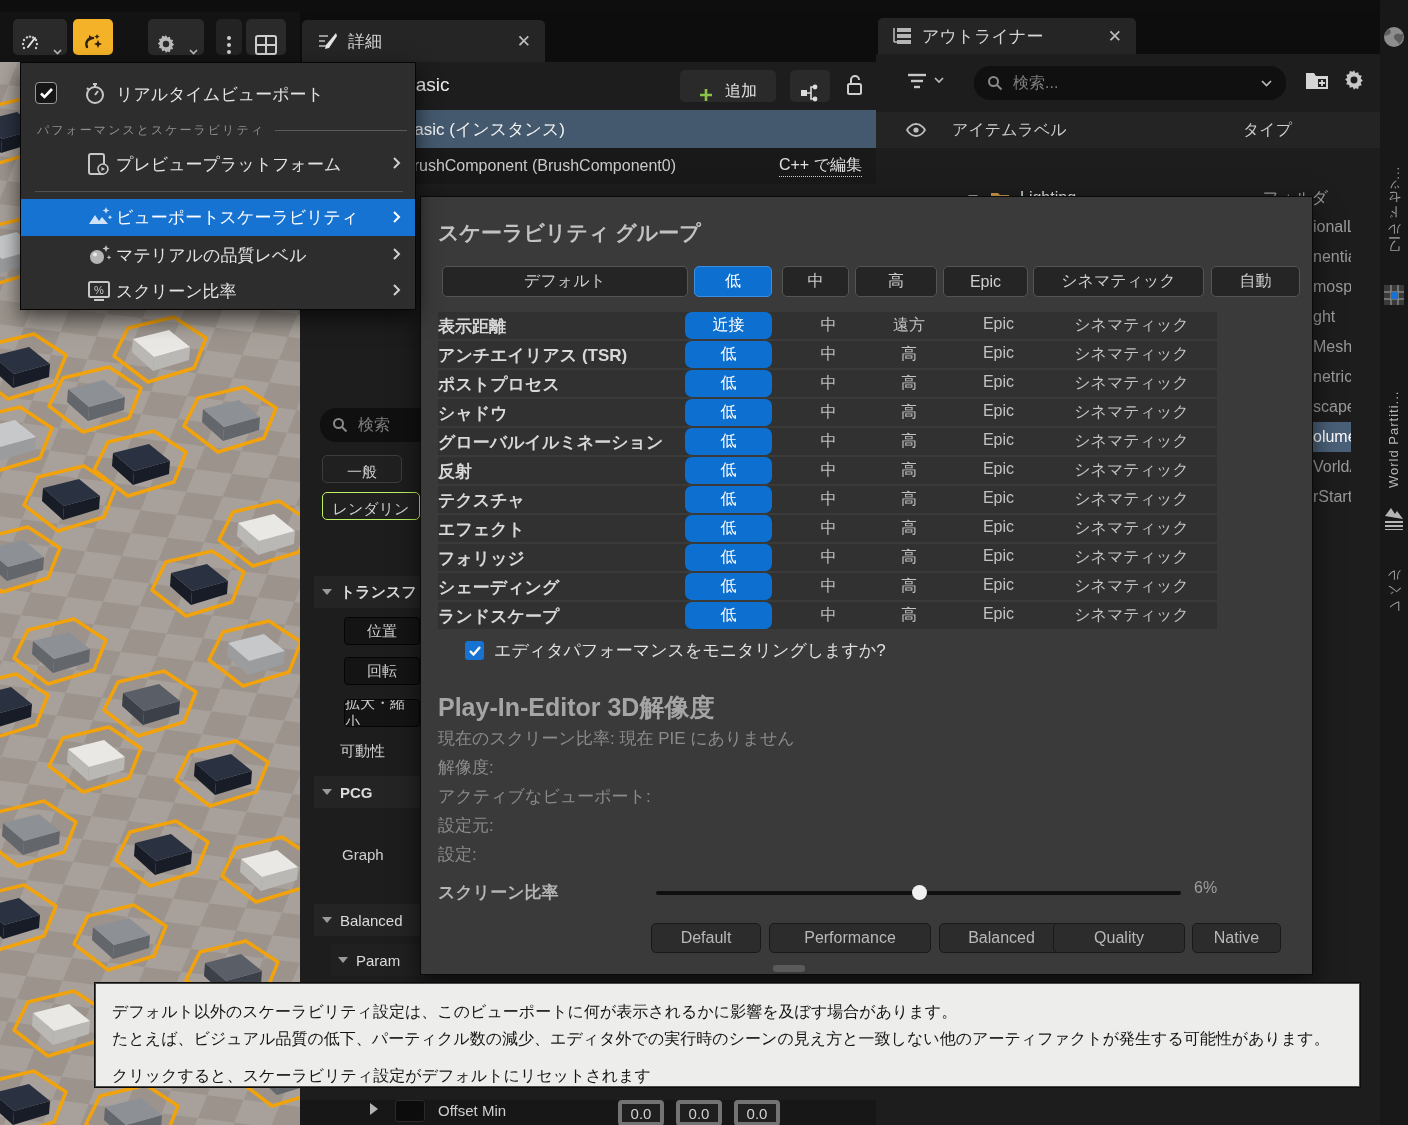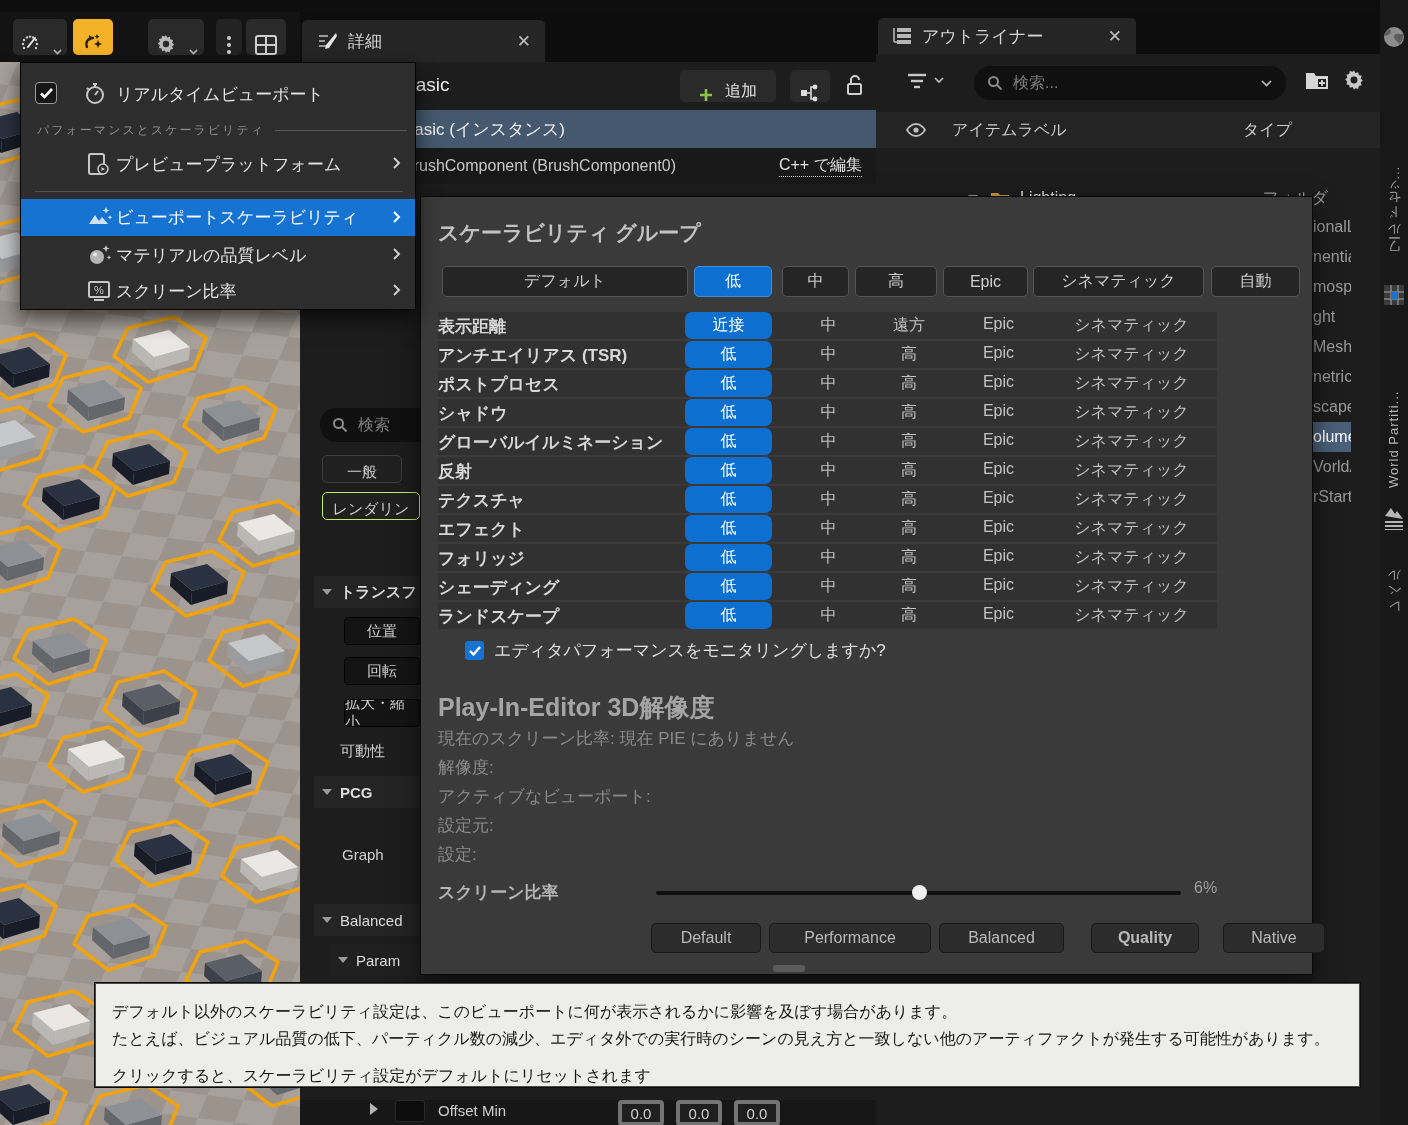--- a/index.html
+++ b/index.html
@@ -702,22 +702,22 @@
 
     <div class="abs" style="left:17px;top:684px;font-size:17px;font-weight:bold;color:#b5b5b5;">スクリーン比率</div>
     <div class="abs" style="left:235px;top:694px;width:525px;height:4px;background:#101010;border-radius:2px;">
       <span class="abs" id="slider-thumb" style="top: -6px; width: 15px; height: 15px; border-radius: 50%; background: rgb(240, 240, 240); left: 256px;"></span>
     </div>
     <div class="abs" style="left:773px;top:682px;font-size:16px;color:#9e9e9e;">6%</div>
     <div class="abs" id="preset-row" style="left:0;top:726px;width:893px;height:30px;">
         <div class="preset" style="left: 230px; width: 110px;">Default</div>
         <div class="preset" style="left: 348px; width: 162px;">Performance</div>
         <div class="preset" style="left: 518px; width: 125px;">Balanced</div>
-        <div class="preset" style="left: 670px; width: 108px; font-weight: bold;">Quality</div>
-        <div class="preset" style="left: 802px; width: 102px;">Native</div>
+        <div class="preset" style="left: 632px; width: 132px;">Quality</div>
+        <div class="preset" style="left: 771px; width: 89px;">Native</div>
       </div>
     <div class="abs" style="left:352px;top:768px;width:32px;height:7px;background:#5a5a5a;border-radius:3px;"></div>
   </div>
 
   <div class="abs" id="viewport-menu" style="left:20px;top:62px;width:396px;height:248px;">
     <div class="mitem" style="top:12px;height:38px;">
       <span class="abs" style="left:14px;top:7px;width:22px;height:22px;background:#161616;border:1px solid #9a9a9a;border-radius:4px;display:flex;align-items:center;justify-content:center;">
         <svg width="13" height="11" viewBox="0 0 13 11">
             <path d="M1 5.5L4.5 9 12 1" stroke="#fff" stroke-width="2.6" fill="none"></path>
           </svg>

